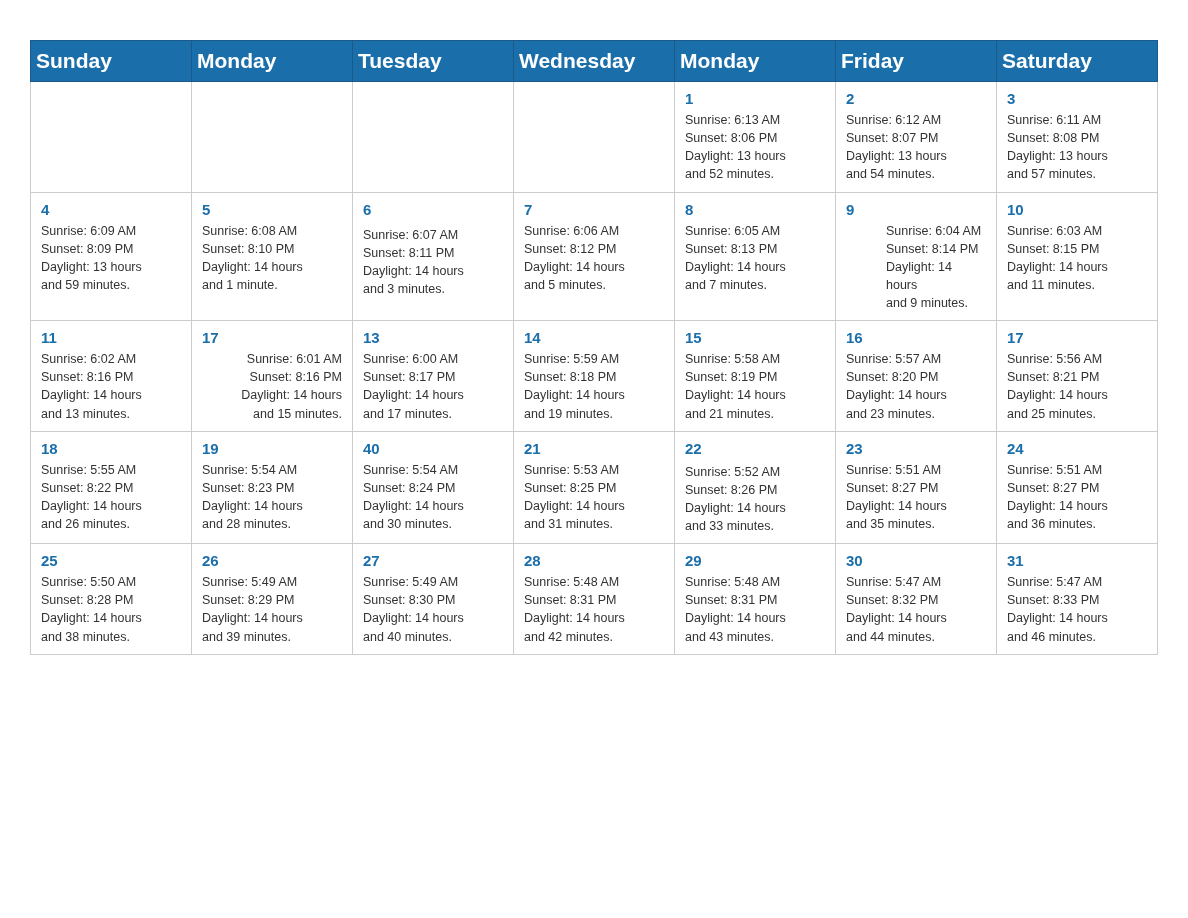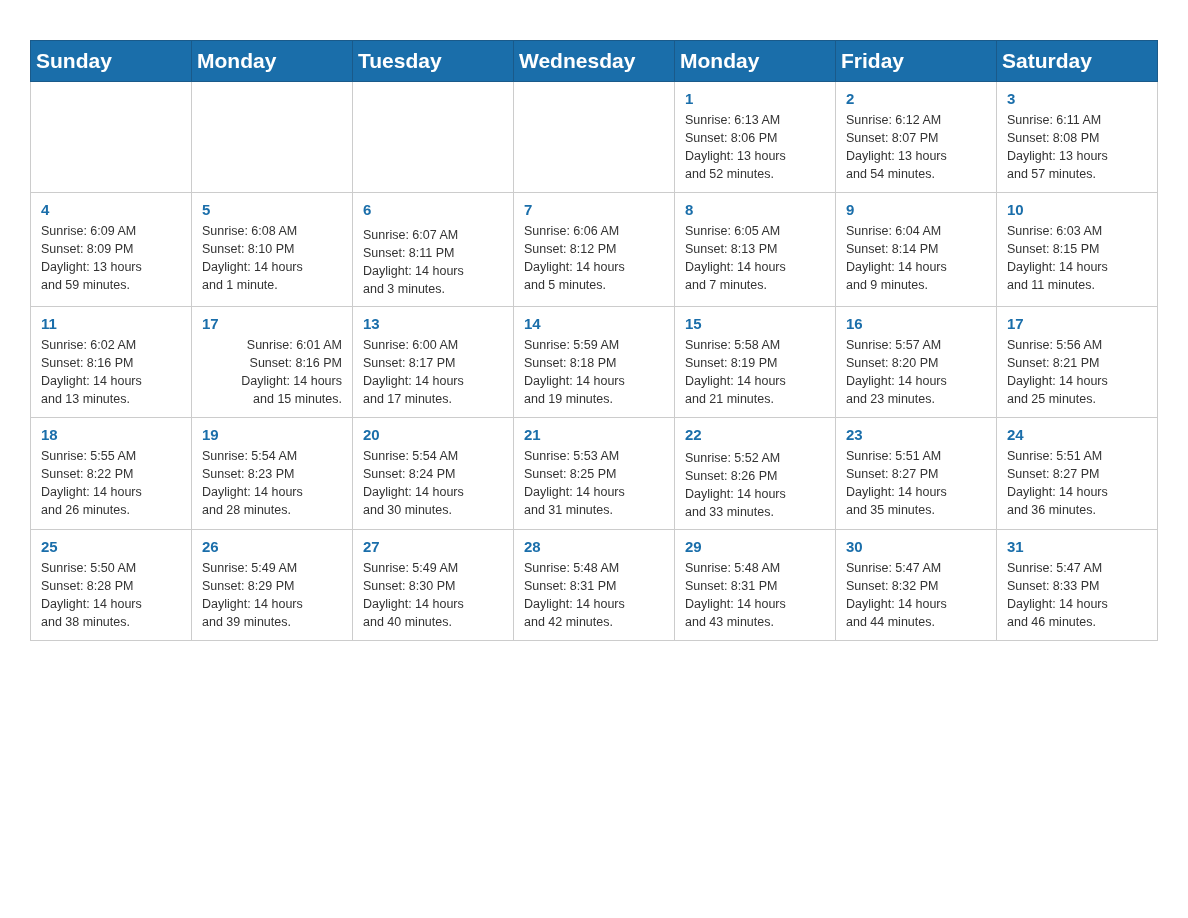--- a/index.html
+++ b/index.html
@@ -181,21 +181,21 @@
         </td>
         <td>
           <span class="day-num">8</span>
           <div class="day-info" style="white-space: pre-line;">Sunrise: 6:05 AM
 Sunset: 8:13 PM
 Daylight: 14 hours
 and 7 minutes.</div>
         </td>
         <td>
           <span class="day-num">9</span>
-          <div class="day-info" style="white-space: pre-line;">Sunrise: 6:04 AM
+          <div class="day-info" style="white-space: pre-line; margin-left: 40px;">Sunrise: 6:04 AM
 Sunset: 8:14 PM
 Daylight: 14 hours
 and 9 minutes.</div>
         </td>
         <td>
           <span class="day-num">10</span>
           <div class="day-info" style="white-space: pre-line;">Sunrise: 6:03 AM
 Sunset: 8:15 PM
 Daylight: 14 hours
 and 11 minutes.</div>
@@ -261,21 +261,21 @@
 and 26 minutes.</div>
         </td>
         <td>
           <span class="day-num">19</span>
           <div class="day-info" style="white-space: pre-line;">Sunrise: 5:54 AM
 Sunset: 8:23 PM
 Daylight: 14 hours
 and 28 minutes.</div>
         </td>
         <td>
-          <span class="day-num">20</span>
+          <span class="day-num">40</span>
           <div class="day-info" style="white-space: pre-line;">Sunrise: 5:54 AM
 Sunset: 8:24 PM
 Daylight: 14 hours
 and 30 minutes.</div>
         </td>
         <td>
           <span class="day-num">21</span>
           <div class="day-info" style="white-space: pre-line;">Sunrise: 5:53 AM
 Sunset: 8:25 PM
 Daylight: 14 hours

